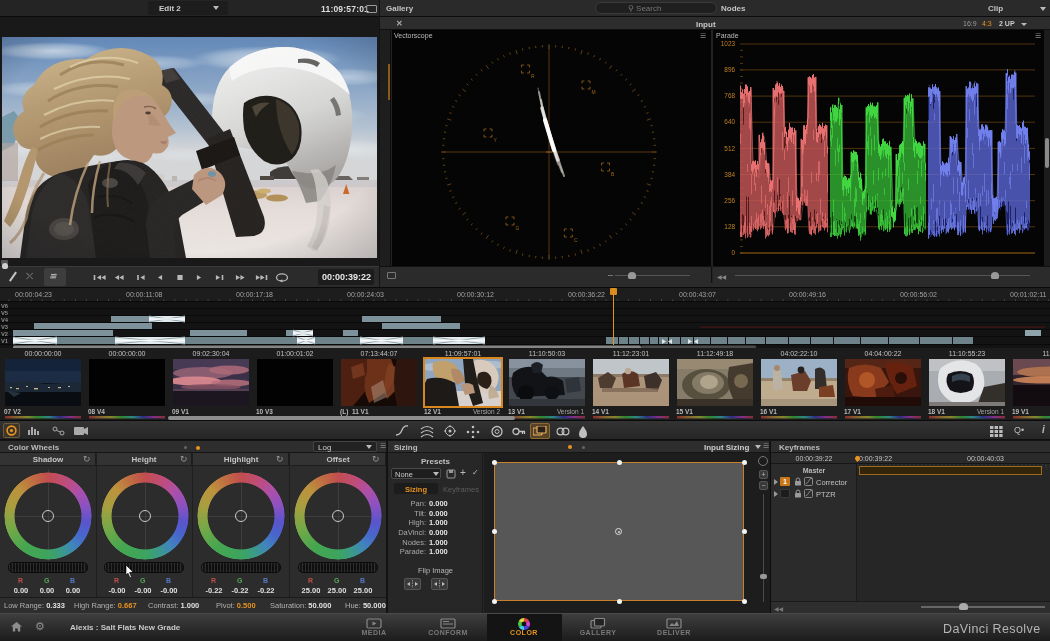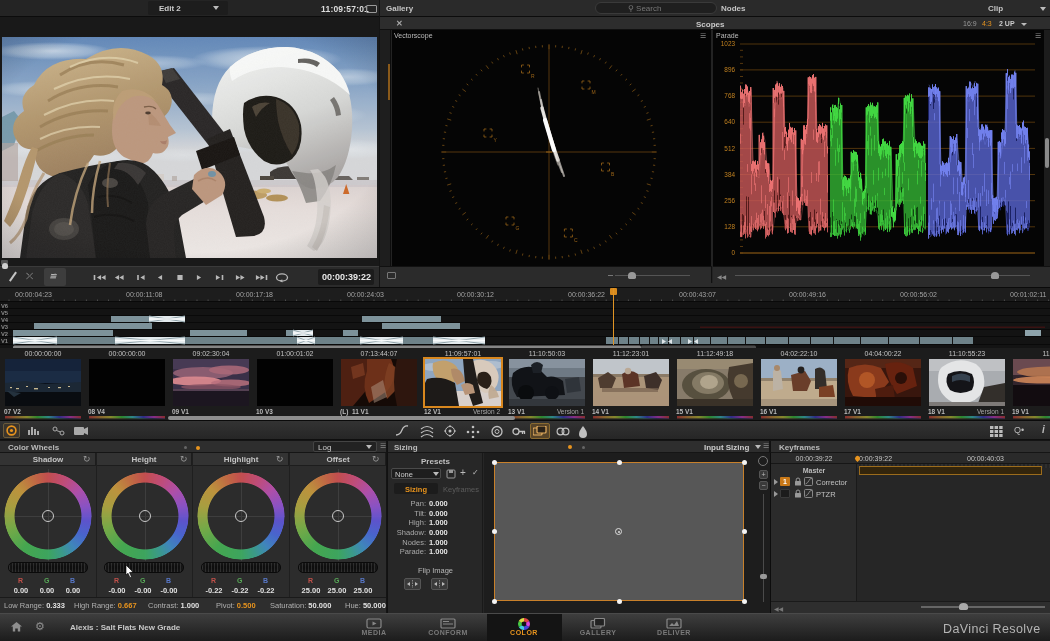--- a/index.html
+++ b/index.html
@@ -137,21 +137,21 @@
       </radialGradient>
 <rect width="375" height="221" fill="url(#vig)"></rect>
     </svg>
   <div class="a" style="left:1px;top:243px;width:7px;height:6px;background:#555;border-radius:1px 1px 3px 3px"></div>
 </div>
 
 <div class="a" style="left:380px;top:17px;width:670px;height:270px;background:#232323">
 
   <div class="a" style="left:0;top:0;width:670px;height:13px;background:#2d2d2d;border-bottom:1px solid #101010">
     <div class="a" style="left:16px;top:2px;font-size:8px;font-weight:bold;color:#aaa">✕</div>
-    <div class="a" style="left:316px;top:3px;font-size:8px;font-weight:bold;color:#c8c8c8">Scopes</div>
+    <div class="a" style="left:316px;top:3px;font-size:8px;font-weight:bold;color:#c8c8c8">Input</div>
     <div class="a" style="left:583px;top:3px;font-size:7px;color:#999">16:9</div>
     <div class="a" style="left:602px;top:3px;font-size:7px;color:#e8941e">4:3</div>
     <div class="a" style="left:619px;top:3px;font-size:7px;font-weight:bold;color:#ccc">2 UP</div>
     <div class="a" style="left:641px;top:6px;width:0;height:0;border-left:3px solid transparent;border-right:3px solid transparent;border-top:3.5px solid #bbb"></div>
   </div>
 
   <div class="a" style="left:0;top:13px;width:11px;height:236px;background:#1e1e1e;border-right:1px solid #0d0d0d">
     <div class="a" style="left:8px;top:34px;width:1.5px;height:36px;background:#8a5a1a"></div>
   </div>
 
@@ -720,21 +720,21 @@
 <div class="a" style="left:84px;top:15px;font-size:8px;color:#bbb">✓</div>
 <div class="a" style="left:6px;top:30px;width:44px;height:11px;background:#1c1c1c;border-radius:2px"></div>
 <div class="a" style="left:6px;top:32px;width:44px;text-align:center;font-size:7.5px;font-weight:bold;color:#e8941e">Sizing</div>
 <div class="a" style="left:52px;top:32px;width:42px;text-align:center;font-size:7.5px;color:#5c5c5c">Keyframes</div>
 <div class="a" style="left:0;top:46px;width:38px;text-align:right;font-size:7.5px;color:#a8a8a8">Pan:</div>
 <div class="a" style="left:41px;top:46px;font-size:7.5px;font-weight:bold;color:#e4e4e4">0.000</div>
 <div class="a" style="left:0;top:56px;width:38px;text-align:right;font-size:7.5px;color:#a8a8a8">Tilt:</div>
 <div class="a" style="left:41px;top:56px;font-size:7.5px;font-weight:bold;color:#e4e4e4">0.000</div>
 <div class="a" style="left:0;top:65px;width:38px;text-align:right;font-size:7.5px;color:#a8a8a8">High:</div>
 <div class="a" style="left:41px;top:65px;font-size:7.5px;font-weight:bold;color:#e4e4e4">1.000</div>
-<div class="a" style="left:0;top:75px;width:38px;text-align:right;font-size:7.5px;color:#a8a8a8">Shadow:</div>
+<div class="a" style="left:0;top:75px;width:38px;text-align:right;font-size:7.5px;color:#a8a8a8">DaVinci:</div>
 <div class="a" style="left:41px;top:75px;font-size:7.5px;font-weight:bold;color:#e4e4e4">0.000</div>
 <div class="a" style="left:0;top:85px;width:38px;text-align:right;font-size:7.5px;color:#a8a8a8">Nodes:</div>
 <div class="a" style="left:41px;top:85px;font-size:7.5px;font-weight:bold;color:#e4e4e4">1.000</div>
 <div class="a" style="left:0;top:94px;width:38px;text-align:right;font-size:7.5px;color:#a8a8a8">Parade:</div>
 <div class="a" style="left:41px;top:94px;font-size:7.5px;font-weight:bold;color:#e4e4e4">1.000</div>
 <div class="a" style="left:0;top:113px;width:95px;text-align:center;font-size:7.5px;color:#b8b8b8">Flip Image</div>
 <svg class="a" style="left:16px;top:125px" width="17" height="12">
       <rect x="0.5" y="0.5" width="16" height="11" rx="1.5" fill="#3a3a3a" stroke="#555"></rect>
       <path d="M8.5 2V10" stroke="#888" stroke-dasharray="1.5 1"></path>
       <path d="M3 6l3-2v4ZM14 6l-3-2v4Z" fill="#bbb"></path>

